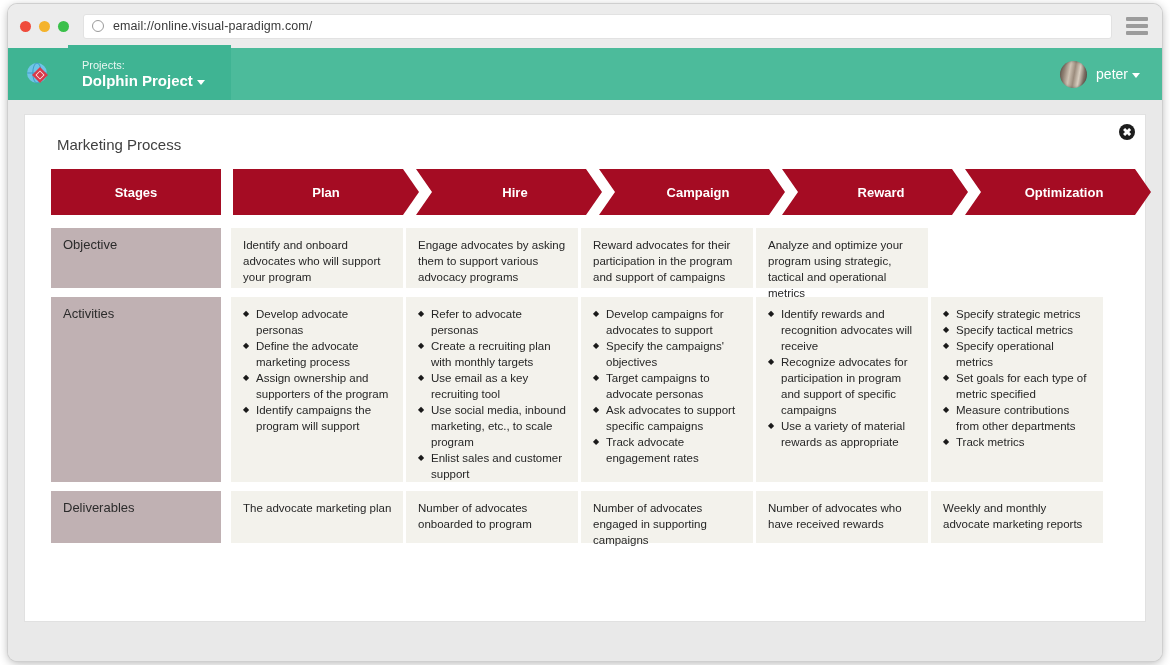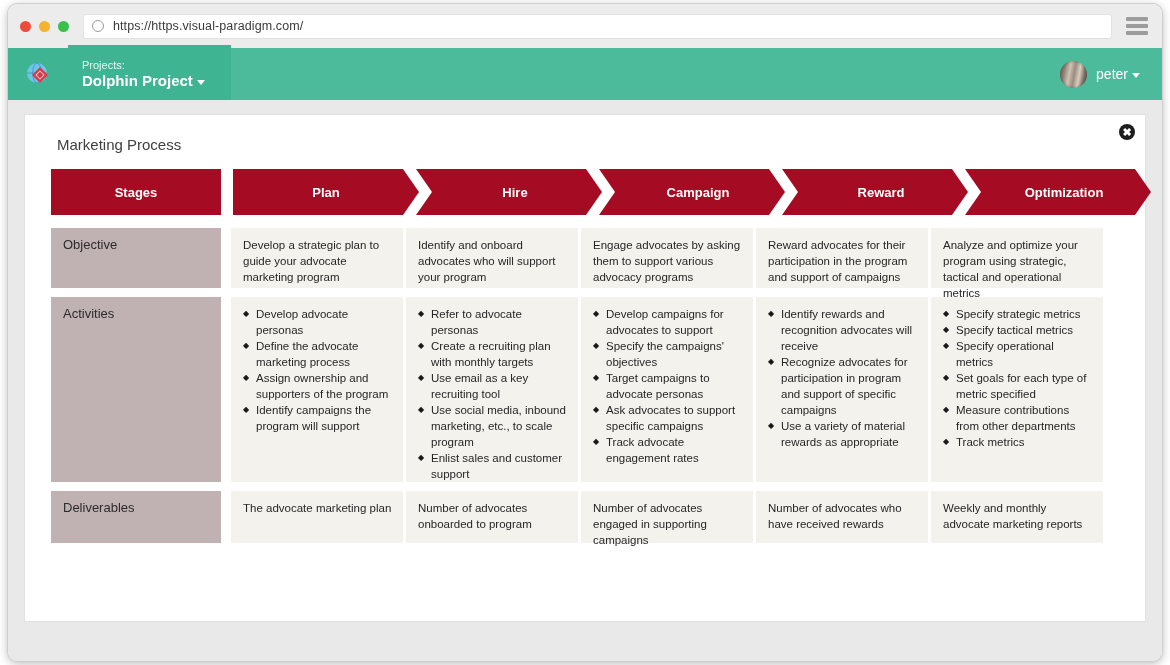--- a/index.html
+++ b/index.html
@@ -255,21 +255,21 @@
 <div class="browser-window">
 
   <div class="browser-chrome">
     <div class="traffic-lights">
       <span class="tl red"></span>
       <span class="tl yellow"></span>
       <span class="tl green"></span>
     </div>
     <div class="url-bar">
       <span class="reload-icon"></span>
-      <span class="url-text">https://https.visual-paradigm.com/</span>
+      <span class="url-text">email://online.visual-paradigm.com/</span>
     </div>
     <div class="hamburger">
       <span></span>
       <span></span>
       <span></span>
     </div>
   </div>
 
   <div class="app-header">
     <div class="logo-box">
@@ -305,21 +305,20 @@
             <div class="hdr-cell hdr-arrow first-arrow">Plan</div>
             <div class="hdr-cell hdr-arrow">Hire</div>
             <div class="hdr-cell hdr-arrow">Campaign</div>
             <div class="hdr-cell hdr-arrow">Reward</div>
             <div class="hdr-cell hdr-arrow">Optimization</div>
           </div>
 
         <div id="rows-holder">
             <div class="row row-objective">
               <div class="label-cell">Objective</div>
-              <div class="data-cell">Develop a strategic plan to guide your advocate marketing program</div>
               <div class="data-cell">Identify and onboard advocates who will support your program</div>
               <div class="data-cell">Engage advocates by asking them to support various advocacy programs</div>
               <div class="data-cell">Reward advocates for their participation in the program and support of campaigns</div>
               <div class="data-cell">Analyze and optimize your program using strategic, tactical and operational metrics</div>
             </div>
             <div class="row row-activities">
               <div class="label-cell">Activities</div>
               <div class="data-cell">
                 <ul class="bullets">
                   <li>Develop advocate personas</li>

